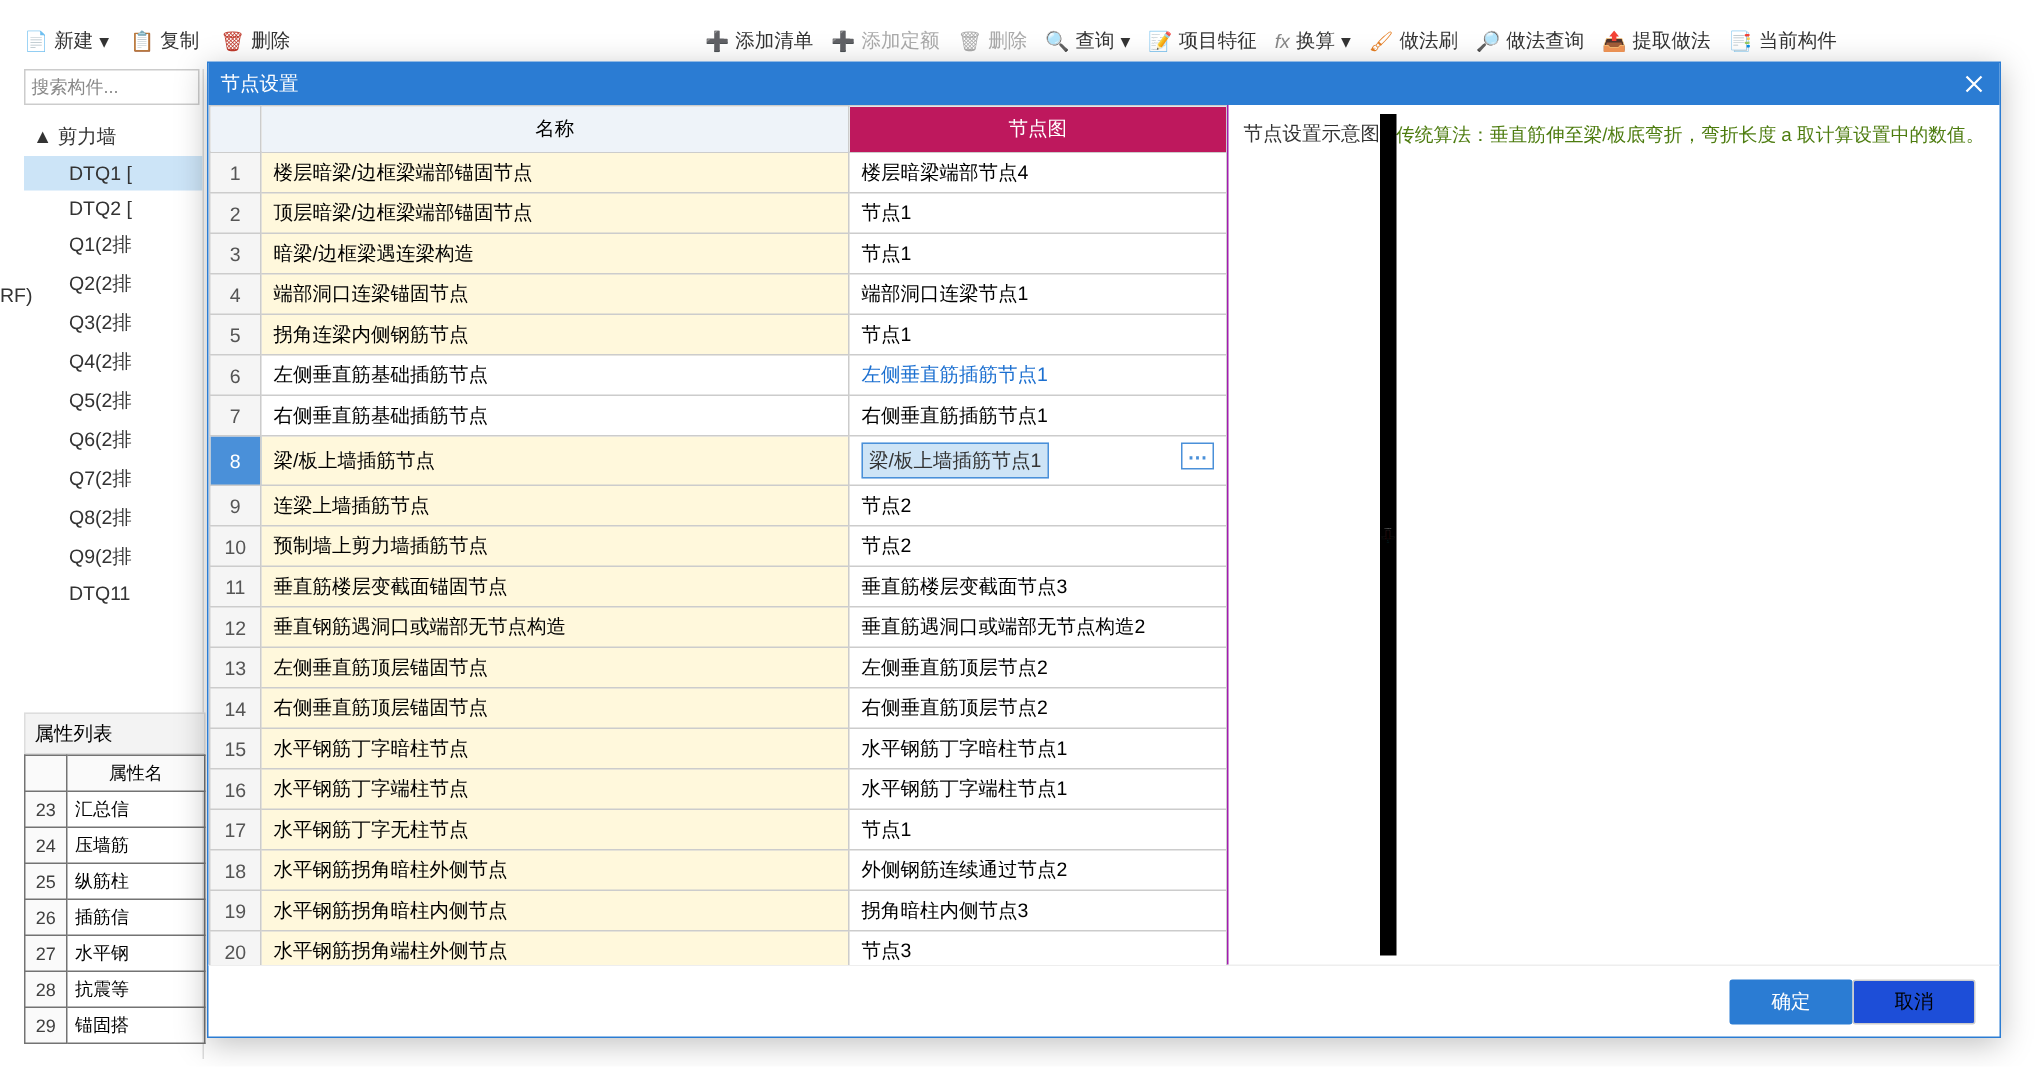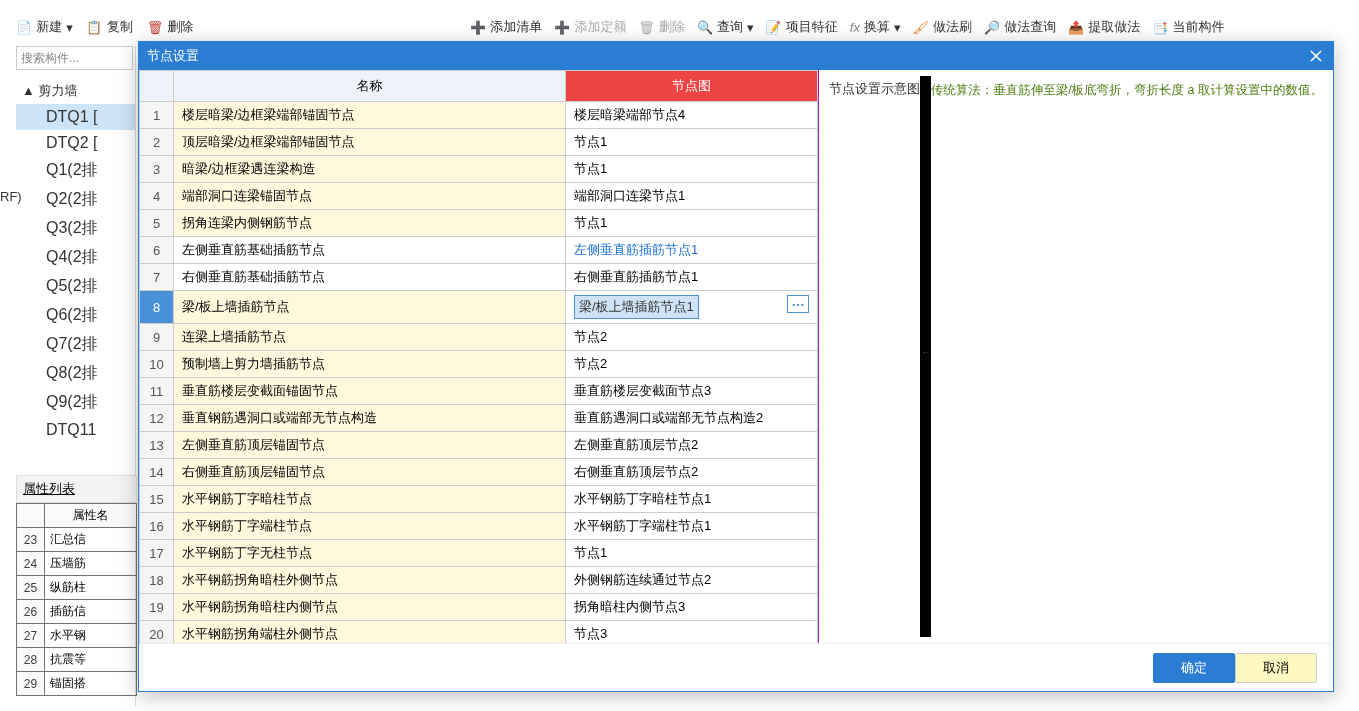--- a/index.html
+++ b/index.html
@@ -9,62 +9,62 @@
 .main-toolbar .tb-btn { display: inline-flex; align-items: center; gap: 4px; cursor: pointer; }
 
 .main-toolbar2 { position: absolute; left: 470px; top: 18px; display: flex; align-items: center; gap: 12px; color: #333; white-space: nowrap; }
 .main-toolbar2 .tb-btn { display: inline-flex; align-items: center; gap: 4px; cursor: pointer; }
 .main-toolbar2 .tb-btn.disabled { color: #aaa; }
 
 .left-panel { position: absolute; left: 16px; top: 46px; width: 120px; height: 660px; border-right: 1px solid #ddd; }
 .search-box { width: 117px; height: 24px; border: 1px solid #ccc; font-size: 12px; color: #888; display: flex; align-items: center; padding-left: 4px; }
 .tree { margin-top: 8px; }
 .tree .root { font-size: 13px; color: #333; padding: 4px 6px; }
-.tree .leaf { font-size: 16px; color: #333; padding: 4px 6px 4px 30px; white-space: nowrap; overflow: hidden; }
+.tree .leaf { font-size: 13px; color: #333; padding: 4px 6px 4px 30px; white-space: nowrap; overflow: hidden; }
 .tree .leaf.selected { background: #cce4f7; }
 
 .rf-label { position: absolute; left: 0; top: 189px; font-size: 13px; color: #333; }
 
 .prop-panel { position: absolute; left: 16px; top: 475px; width: 121px; }
-.prop-title { background: #f3f3f3; border: 1px solid #ddd; padding: 4px 6px; font-size: 13px; text-decoration: underline; }
+.prop-title { background: #f3f3f3; border: 1px solid #ddd; padding: 4px 6px; font-size: 13px; }
 .prop-table { border-collapse: collapse; width: 100%; }
 .prop-table td { border: 1px solid #737373; padding: 3px 5px; font-size: 12px; white-space: nowrap; overflow: hidden; }
 .prop-table td.rownum { width: 28px; text-align: center; color: #404040; background: #fafafa; }
 
 .dialog { position: absolute; left: 138px; top: 41px; width: 1196px; height: 651px; background: #fff; border: 1px solid #2b7cd3; box-shadow: 0 4px 20px rgba(0,0,0,0.25); }
 .dlg-title { background: #2b7cd3; color: #fff; height: 28px; display: flex; align-items: center; justify-content: space-between; padding: 0 8px; font-size: 13px; }
 .dlg-close { width: 18px; height: 18px; display: flex; align-items: center; justify-content: center; cursor: pointer; }
 
 .dlg-body { display: flex; height: calc(100% - 28px - 48px); }
 
 .grid-wrap { width: 680px; height: 100%; overflow: auto; border-right: 1px solid #a21caf; }
 .grid { border-collapse: collapse; width: 100%; }
 .grid th { background: #eef3f9; border: 1px solid #ccc; padding: 6px 8px; font-weight: normal; position: sticky; top: 0; }
 .grid th.rownum { width: 34px; }
 .grid th.col-name { width: 392px; background: #eef3f9; }
-.grid th.col-diag { background: #ef4444; color: #fff; }
+.grid th.col-diag { background: #be185d; color: #fff; }
 .grid td { border: 1px solid #ccc; padding: 4px 8px; font-size: 13px; }
 .grid td.rownum { text-align: center; background: #f5f5f5; color: #555; width: 34px; }
 .grid tr.yellow td.name { background: #fff8dc; }
 .grid tr.yellow td.diag { background: #fff; }
 .grid tr.plain td.name { background: #fff; }
 .grid tr.selected td.rownum { background: #4a90d9; color: #fff; }
 .grid tr.selected td.name { background: #fff8dc; }
 .grid tr.selected td.diag { background: #fff; }
 .grid td.diag .editcell { border: 1px solid #4a90d9; background: #cee4f6; padding: 2px 4px; display: inline-block; color: #333; }
 .grid td.diag.link { color: #1b6fd0; }
 .ellipsis-btn { float: right; width: 22px; height: 18px; border: 1px solid #4a90d9; display: flex; align-items: center; justify-content: center; color: #4a90d9; cursor: pointer; font-weight: bold; }
 
 .preview { flex: 1; padding: 6px 10px; display: flex; flex-direction: row; }
 .preview-title { padding: 4px 0; color: #333; font-size: 13px; }
 .preview-img { background: #000; flex: 1; position: relative; color: #fff; }
 .preview-caption { padding: 6px 0; font-size: 12.5px; color: #4d7c0f; }
 
 .dlg-footer { height: 48px; display: flex; justify-content: flex-end; align-items: center; padding: 0 16px; border-top: 1px solid #eee; }
-.btn { min-width: 82px; height: 30px; border: 1px solid #ccc; background: #fef9c3; display: inline-flex; align-items: center; justify-content: center; cursor: pointer; font-size: 13px; border-radius: 2px; }
+.btn { min-width: 82px; height: 30px; border: 1px solid #ccc; background: #1d4ed8; display: inline-flex; align-items: center; justify-content: center; cursor: pointer; font-size: 13px; border-radius: 2px; }
 .btn.primary { background: #2b7cd3; color: #fff; border-color: #2b7cd3; }
 
 
 .diagram-text-big { fill: #fff; font-size: 24px; font-family: SimSun, serif; }
 .diagram-text-a { fill: #0f0; font-size: 22px; font-family: "Times New Roman", serif; font-style: italic; }
 .diagram-text-node { fill: #00e0ff; font-size: 24px; font-family: SimSun, serif; text-decoration: underline; }
 </style>
 </head>
 <body>
 

